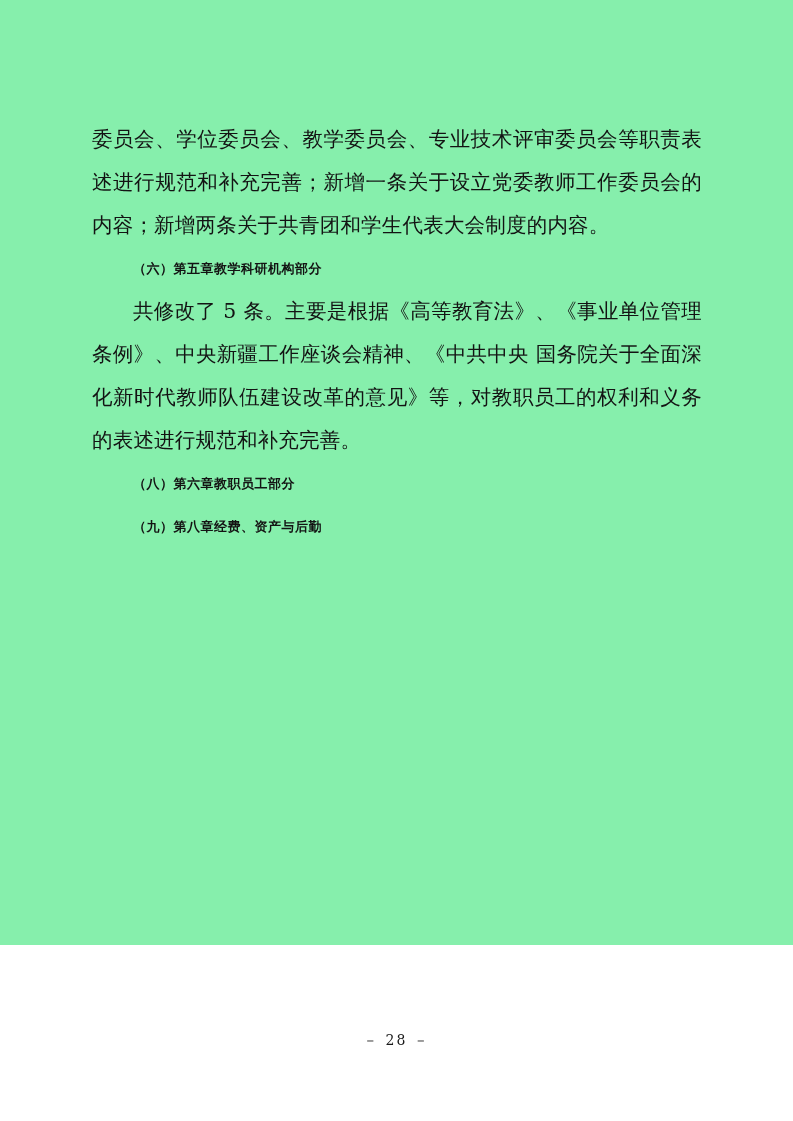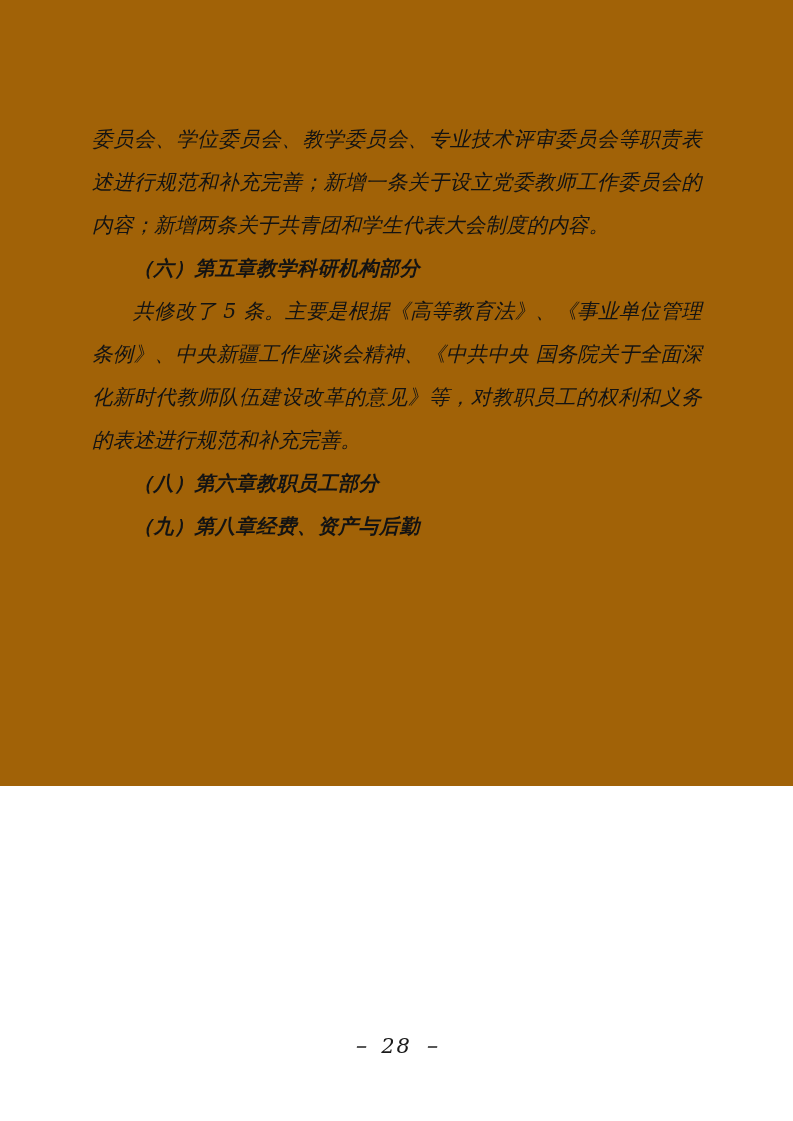--- a/index.html
+++ b/index.html
@@ -13,23 +13,22 @@
     font-family: "DejaVu Serif", "Liberation Serif", serif;
     color: #141414;
     position: relative;
     overflow: hidden;
   }
   .page {
     position: absolute;
     left: 0;
     top: 0;
     width: 793px;
-    height: 786px;
-    background: #a16207;
-    font-style: italic;
+    height: 945px;
+    background: #86efac;
   }
   .content {
     position: absolute;
     left: 92px;
     top: 118px;
     width: 610px;
   }
   p {
     margin: 0;
     font-size: 20.5px;
@@ -42,30 +41,30 @@
   p.body-para {
     text-indent: 41px;
   }
   p.flush {
     text-indent: 0;
   }
   p.heading {
     text-indent: 41px;
     font-weight: bold;
     font-family: "DejaVu Sans", "Liberation Sans", sans-serif;
-    font-size: 20px;
+    font-size: 13px;
     letter-spacing: 0.5px;
   }
   .page-number {
     position: absolute;
     left: 0;
     top: 1032px;
     width: 793px;
     text-align: center;
-    font-size: 21px;
+    font-size: 14px;
     font-family: "DejaVu Serif", "Liberation Serif", serif;
     color: #1a1a1a;
     letter-spacing: 2px;
   }
 </style>
 </head>
 <body>
 
 <div class="page">
   <div class="content">

